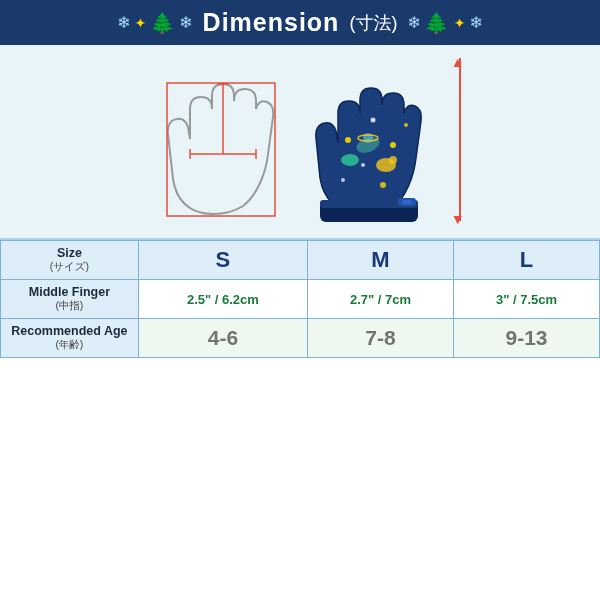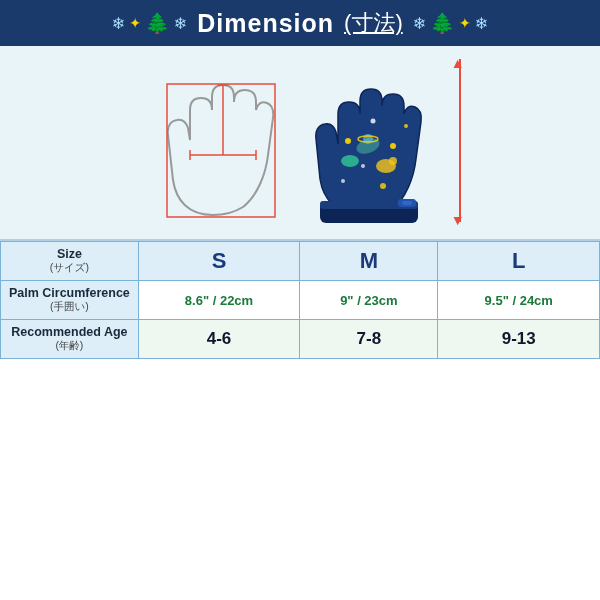--- a/index.html
+++ b/index.html
@@ -21,23 +21,22 @@
       align-items: center;
       justify-content: center;
       gap: 10px;
     }
     .header-title {
       font-size: 25px;
       font-weight: 900;
       letter-spacing: 1px;
     }
     .header-subtitle {
-      font-size: 22px;
+      font-size: 18px;
       font-weight: 400;
-      text-decoration: underline;
     }
 
     
     .image-area {
       background: #e8f4f8;
       display: flex;
       justify-content: center;
       align-items: center;
       height: 195px;
       position: relative;
@@ -84,21 +83,21 @@
     }
 
     
     .val-s { color: #1a7a3a; font-weight: 700; font-size: 13px; }
     .val-m { color: #1a7a3a; font-weight: 700; font-size: 13px; }
     .val-l { color: #1a7a3a; font-weight: 700; font-size: 13px; }
 
     
     .age-row td { background: #eef8f0; margin-left: 25px; }
     .age-row .row-header { background: #ddeef8; }
-    .age-val { font-size: 17px; font-weight: 900; color: #0f172a; }
+    .age-val { font-size: 21px; font-weight: 900; color: #737373; }
   </style>
 </head>
 <body>
 
 <div class="header">
   <span style="display:flex;align-items:center;gap:4px;">
     <span style="color:#aaddff;font-size:16px;">❄</span>
     <span style="color:#ffd700;font-size:14px;">✦</span>
     <span style="font-size:20px;">🌲</span>
     <span style="color:#aaddff;font-size:16px;">❄</span>
@@ -225,25 +224,25 @@
         </th>
         <th>
           <span class="size-m">M</span>
         </th>
         <th>
           <span class="size-l">L</span>
         </th>
       </tr>
     </thead>
     <tbody id="table-body">
-        <tr>
-          <td class="row-header">Palm Circumference<span class="sub">(手囲い)</span></td>
-          <td class="val-s">8.6" / 22cm</td>
-          <td class="val-m">9" / 23cm</td>
-          <td class="val-l">9.5" / 24cm</td>
+    <tr>
+          <td class="row-header">Middle Finger<span class="sub">(中指)</span></td>
+          <td class="val-s">2.5" / 6.2cm</td>
+          <td class="val-m">2.7" / 7cm</td>
+          <td class="val-l">3" / 7.5cm</td>
         </tr>
         <tr class="age-row">
           <td class="row-header">Recommended Age<span class="sub">(年齢)</span></td>
           <td class="age-val">4-6</td>
           <td class="age-val">7-8</td>
           <td class="age-val">9-13</td>
         </tr>
       </tbody>
   </table>
 </div>

